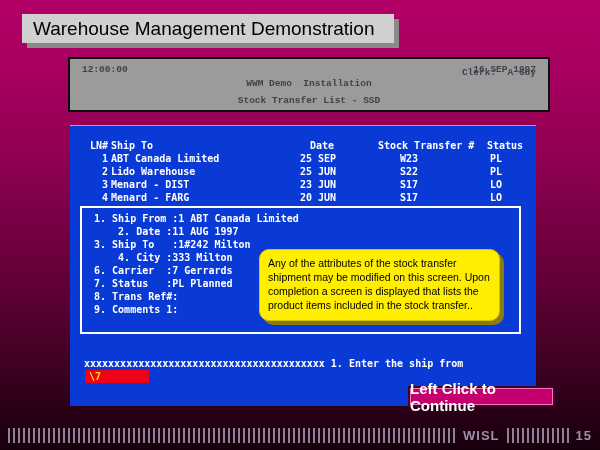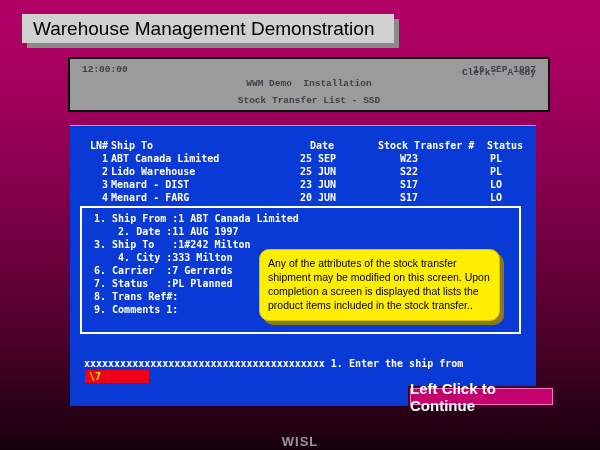--- a/index.html
+++ b/index.html
@@ -75,21 +75,21 @@
     background:#c4006e; border:2px solid #450026;
     box-shadow:inset 0 0 0 1px #f07ab8;
     color:#fff; font-weight:bold; font-size:15px;
     display:flex; align-items:center; justify-content:center;
     box-sizing:border-box; z-index:6; cursor:pointer;
   }
 
   
   .footer {
     position:absolute; left:8px; right:8px; bottom:7px; height:16px;
-    display:flex; align-items:center; gap:7px;flex-direction:column;
+    display:flex; align-items:center; gap:7px;
   }
   .bars {
     height:15px;
     background:repeating-linear-gradient(90deg,#8e8396 0 2px,transparent 2px 5px);
   }
   .bars-long { flex:1; }
   .bars-short { width:62px; }
   .footer-text { color:#9a91a2; font-weight:bold; font-size:13px; letter-spacing:1px; }
 </style>
 </head>

